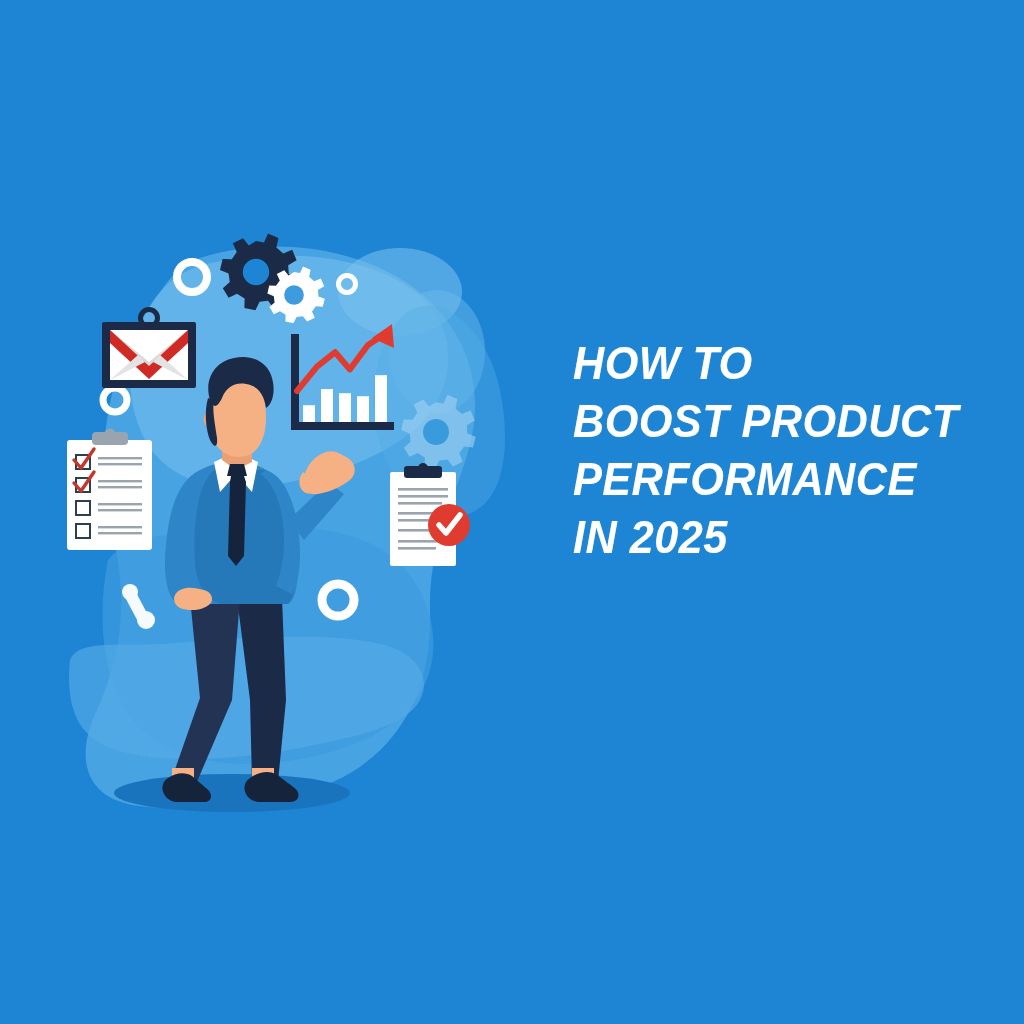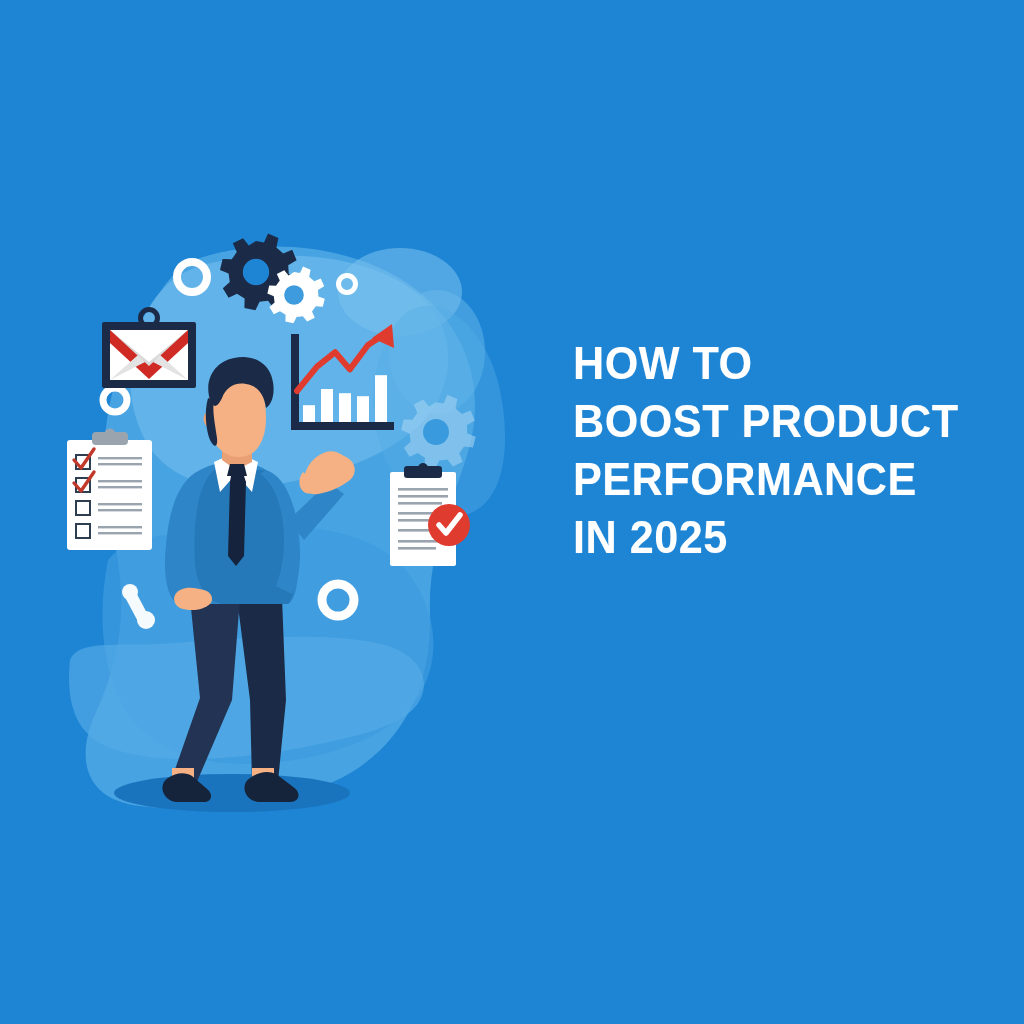--- a/index.html
+++ b/index.html
@@ -4,21 +4,21 @@
 <title>How To Boost Product Performance In 2025</title>
 <style>
   html,body{margin:0;padding:0;}
   body{
     width:1024px;height:1024px;overflow:hidden;
     font-family:"Liberation Sans", sans-serif;
     background:#1E85D5;
   }
   #poster{
     position:relative;width:968px;height:1024px;
-    background:#737373;overflow:hidden;
+    background:#737373;overflow:hidden;font-style:italic;
   }
   #bg-layer, #illustration-svg{
     position:absolute;left:0;top:0;width:1024px;height:1024px;
     display:block;
   }
   
   #headline{
     position:absolute;
     left:573px;top:334px;
     width:420px;

